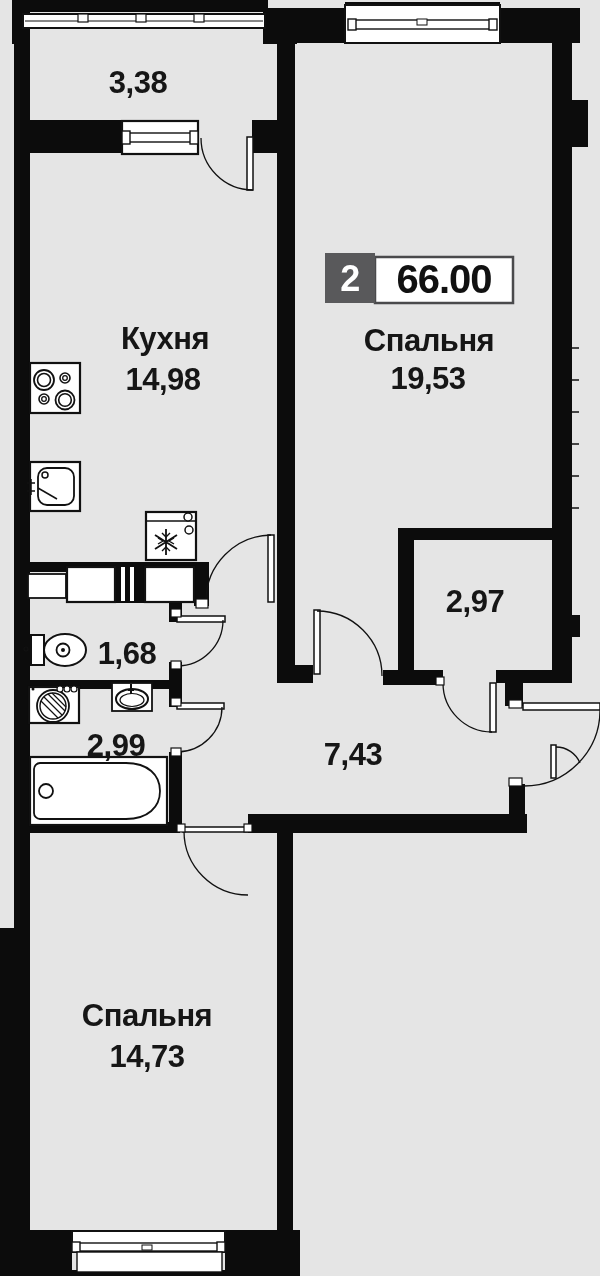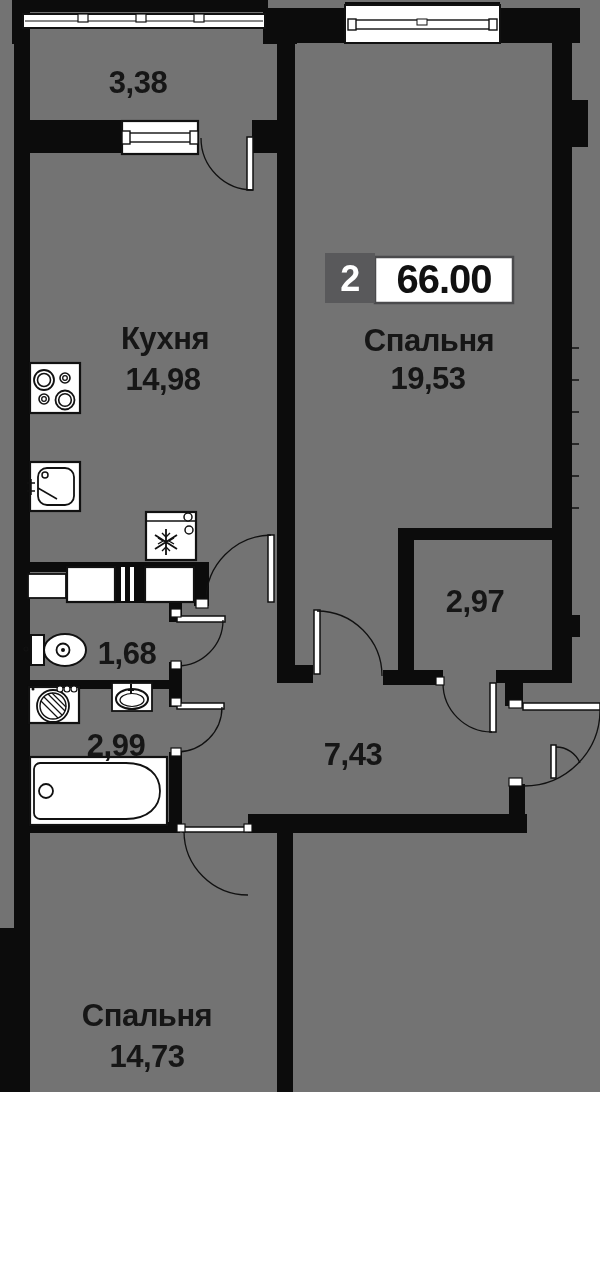--- a/index.html
+++ b/index.html
@@ -1,16 +1,16 @@
 <!DOCTYPE html>
 <html><head>
 <meta charset="utf-8">
 <style>
   html,body{margin:0;padding:0;background:#ffffff;}
-  .plan-wrap{width:600px;height:1092px;position:relative;background:#737373;overflow:hidden;}
+  .plan-wrap{width:600px;height:1276px;position:relative;background:#e5e5e5;overflow:hidden;}
   svg{display:block;width:600px;height:1276px;}
   .t{font-family:"Liberation Sans","DejaVu Sans",sans-serif;font-weight:bold;letter-spacing:-0.5px;}
   .room-label{font-size:31px;}
   .badge-num{font-size:40px;letter-spacing:-1px;}
   .badge-count{font-size:36px;}
   .fx{fill:#ffffff;stroke:#111111;}
   .ln{fill:none;stroke:#111111;}
 </style>
 </head>
 <body>

